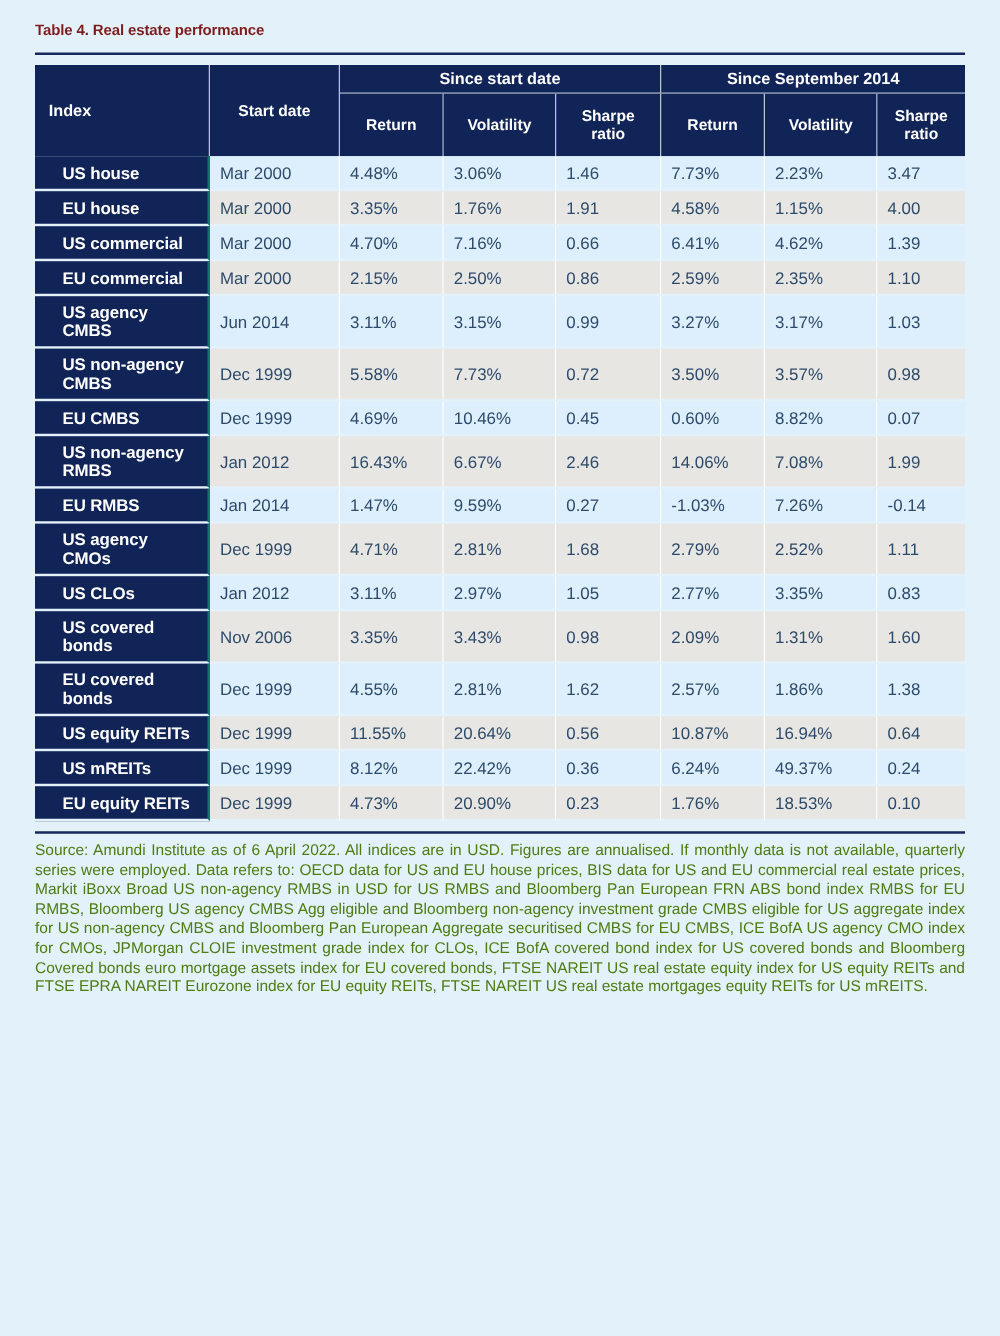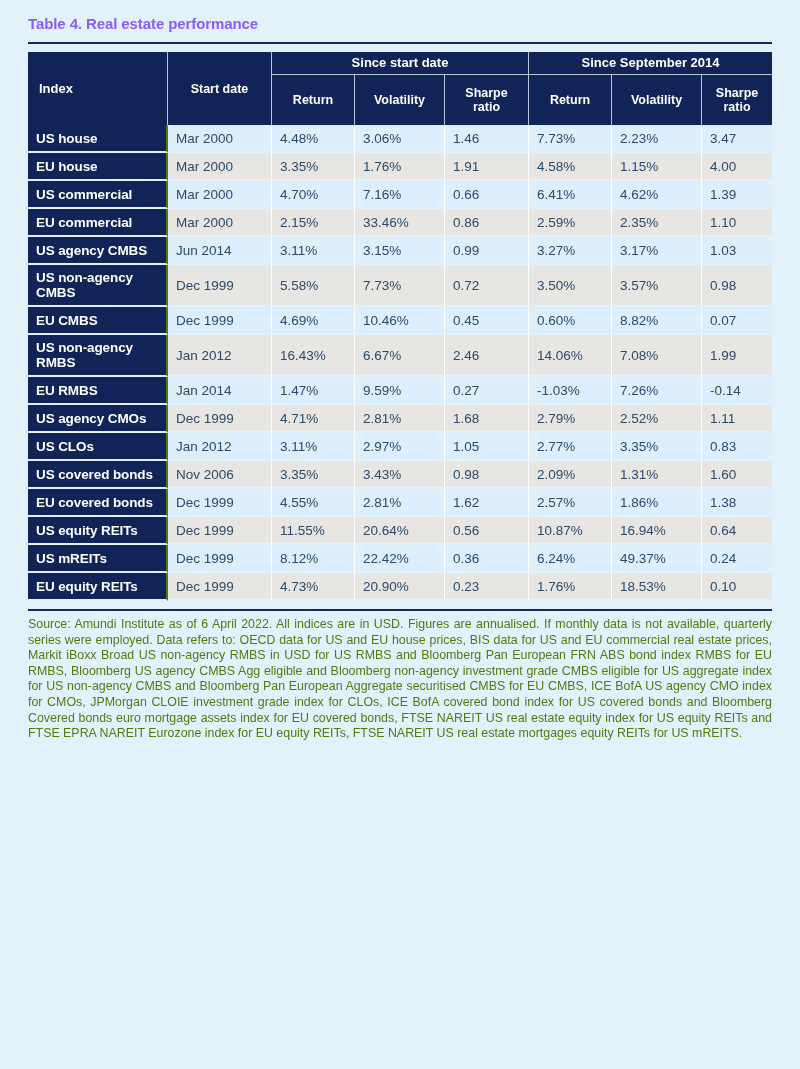--- a/index.html
+++ b/index.html
@@ -21,23 +21,23 @@
     height: 1069px;
     box-sizing: border-box;
     padding: 0 28px;
   }
 
   
   .title-block {
     padding-top: 14px;
   }
   .title {
-    font-size: 15px;
+    font-size: 12px;
     font-weight: bold;
-    color: #8b5cf6;
+    color: #7f1d1d;
     letter-spacing: -0.1px;
     line-height: 20px;
     margin: 0 0 8px 0;
   }
   .title-rule {
     height: 2px;
     background: #17285c;
     width: 100%;
     margin-bottom: 8px;
   }
@@ -95,22 +95,22 @@
     border-right: 1px solid #ffffff;
     line-height: 15px;
     height: 28px;
     box-sizing: border-box;
   }
   table.perf td.idx {
     background: #112457;
     color: #ffffff;
     font-weight: bold;
     font-size: 13.5px;
-    padding-left: 8px;
-    border-right: 2px solid #4d7c0f;
+    padding-left: 22px;
+    border-right: 2px solid #0f766e;
     letter-spacing: -0.1px;
   }
   tr.band-a td { background: #ddeffd; }
   tr.band-b td { background: #e7e6e2; }
   tr.band-a td.idx,
   tr.band-b td.idx { background: #112457; }
 
   
   .note-wrap {
     margin-top: 8px;
@@ -201,21 +201,21 @@
           <td>7.16%</td>
           <td>0.66</td>
           <td>6.41%</td>
           <td>4.62%</td>
           <td class="last">1.39</td>
         </tr>
         <tr class="band-b">
           <td class="idx">EU commercial</td>
           <td>Mar 2000</td>
           <td>2.15%</td>
-          <td>33.46%</td>
+          <td>2.50%</td>
           <td>0.86</td>
           <td>2.59%</td>
           <td>2.35%</td>
           <td class="last">1.10</td>
         </tr>
         <tr class="band-a">
           <td class="idx">US agency CMBS</td>
           <td>Jun 2014</td>
           <td>3.11%</td>
           <td>3.15%</td>

